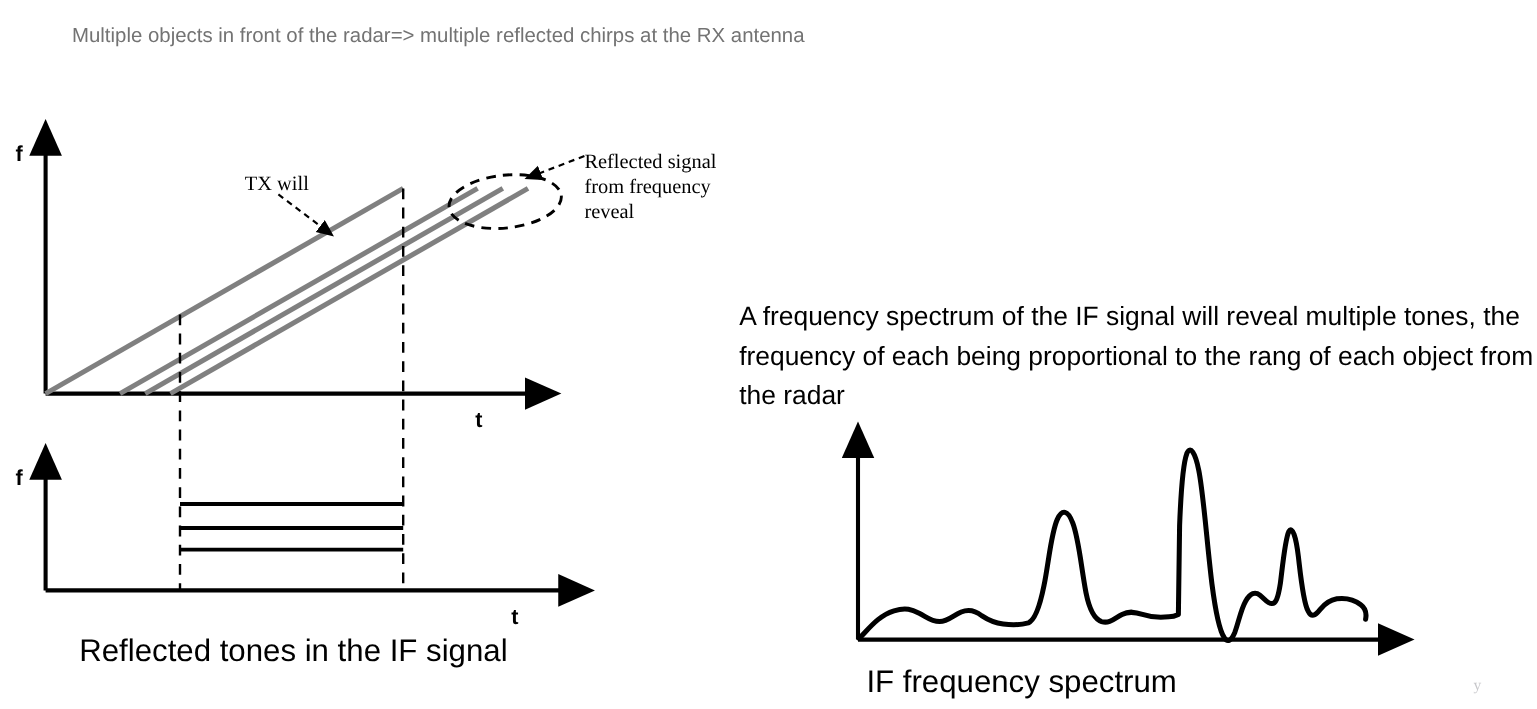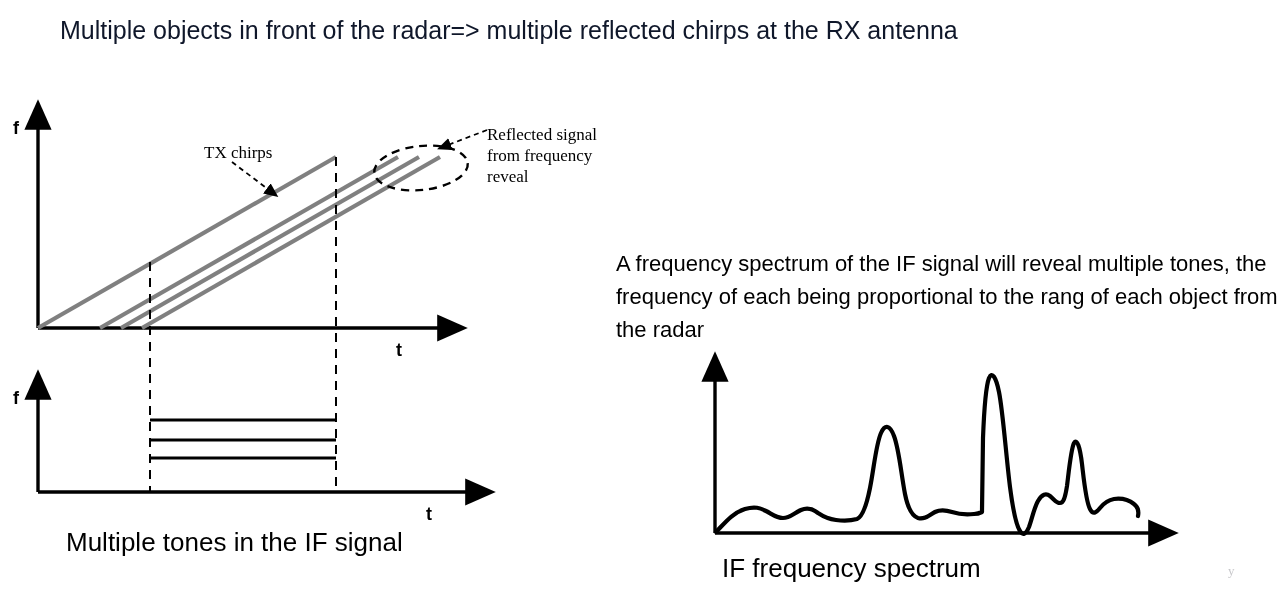--- a/index.html
+++ b/index.html
@@ -18,23 +18,23 @@
   .slide {
     position: absolute;
     inset: 0;
     width: 1281px;
     height: 591px;
   }
   .title {
     position: absolute;
     left: 60px;
     top: 14px;
-    font-size: 25px;
+    font-size: 17px;
     line-height: 32px;
-    color: #0f172a;
+    color: #737373;
     white-space: nowrap;
   }
   .para {
     position: absolute;
     left: 616px;
     top: 247px;
     width: 690px;
     font-size: 22px;
     line-height: 33px;
     color: #000000;
@@ -88,24 +88,24 @@
 </style>
 </head>
 <body>
 
 <div class="slide">
 
   <div class="title">Multiple objects in front of the radar=&gt; multiple reflected chirps at the RX antenna</div>
 
   <div class="para">A frequency spectrum of the IF signal will reveal multiple tones, the frequency of each being proportional to the rang of each object from the radar</div>
 
-  <div class="caption caption-tones">Multiple tones in the IF signal</div>
+  <div class="caption caption-tones">Reflected tones in the IF signal</div>
   <div class="caption caption-spectrum">IF frequency spectrum</div>
 
-  <div class="annot annot-tx">TX chirps</div>
+  <div class="annot annot-tx">TX will</div>
 
   <div class="annot annot-reflected">
     <div>Reflected signal</div>
     <div>from frequency</div>
     <div>reveal</div>
   </div>
 
   <div class="axis-label lbl-f-top">f</div>
   <div class="axis-label lbl-t-top">t</div>
   <div class="axis-label lbl-f-bot">f</div>

